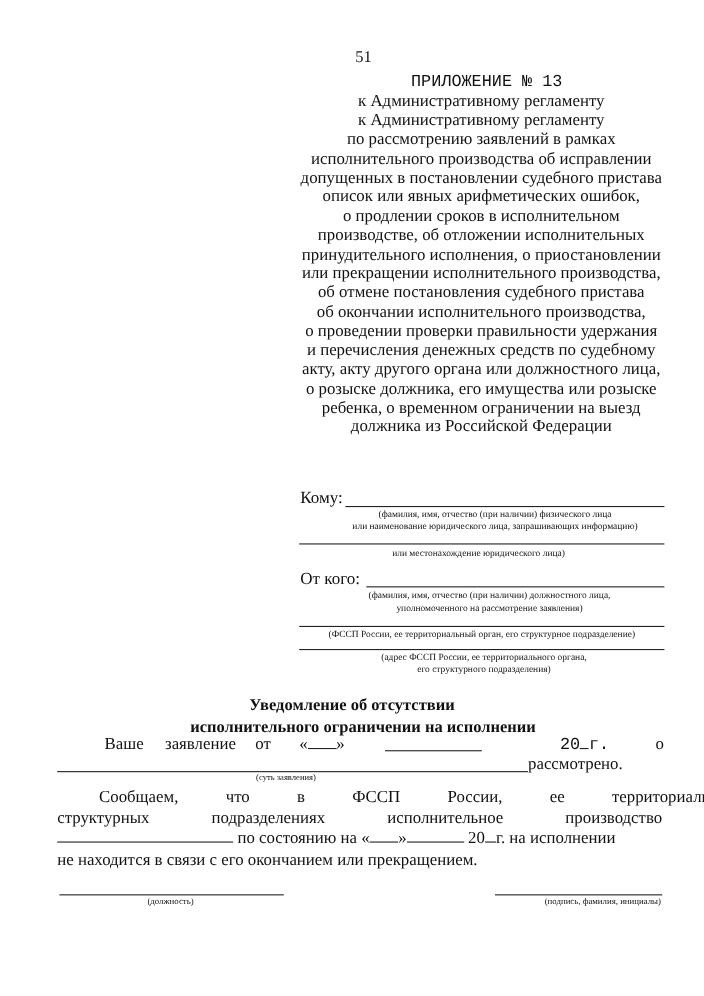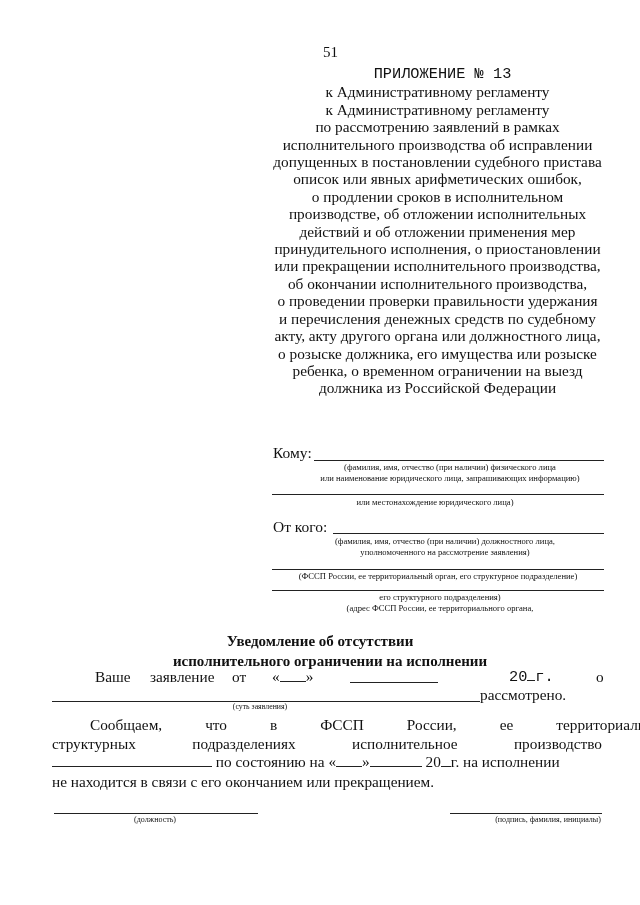--- a/index.html
+++ b/index.html
@@ -28,23 +28,23 @@
   <div style="margin-left:10px;font-family:Liberation Mono, monospace;">ПРИЛОЖЕНИЕ № 13</div>
   <div id="appendix-lines">
       <div>к Административному регламенту</div>
       <div>к Административному регламенту</div>
       <div>по рассмотрению заявлений в рамках</div>
       <div>исполнительного производства об исправлении</div>
       <div>допущенных в постановлении судебного пристава</div>
       <div>описок или явных арифметических ошибок,</div>
       <div>о продлении сроков в исполнительном</div>
       <div>производстве, об отложении исполнительных</div>
-      <div>действий и об отложении применения мер</div>
       <div>принудительного исполнения, о приостановлении</div>
       <div>или прекращении исполнительного производства,</div>
+      <div>об отмене постановления судебного пристава</div>
       <div>об окончании исполнительного производства,</div>
       <div>о проведении проверки правильности удержания</div>
       <div>и перечисления денежных средств по судебному</div>
       <div>акту, акту другого органа или должностного лица,</div>
       <div>о розыске должника, его имущества или розыске</div>
       <div>ребенка, о временном ограничении на выезд</div>
       <div>должника из Российской Федерации</div>
     </div>
 </div>
 
@@ -62,22 +62,22 @@
 <div class="label" style="left:273px; top:518px;">От кого:</div>
 <div class="line" style="left:333px; width:271px; top:533px;"></div>
 <div class="small" style="left:290px; width:310px; top:536px;">
   <div>(фамилия, имя, отчество (при наличии) должностного лица,</div>
   <div>уполномоченного на рассмотрение заявления)</div>
 </div>
 <div class="line" style="left:272px; width:332px; top:569px;"></div>
 <div class="small" style="left:268px; width:340px; top:571px;">(ФССП России, ее территориальный орган, его структурное подразделение)</div>
 <div class="line" style="left:272px; width:332px; top:590px;"></div>
 <div class="small" style="left:280px; width:320px; top:592px;">
+  <div>(адрес ФССП России, ее территориального органа,</div>
   <div>его структурного подразделения)</div>
-  <div>(адрес ФССП России, ее территориального органа,</div>
 </div>
 
 <div class="notice-title" style="top:631px;">
   <div>Уведомление об отсутствии</div>
   <div style="margin-left:20px;">исполнительного ограничении на исполнении</div>
 </div>
 
 <div class="abs" style="left:95px; top:668px; font-size:15.3px;">Ваше</div>
 <div class="abs" style="left:150px; top:668px; font-size:15.3px;">заявление</div>
 <div class="abs" style="left:232px; top:668px; font-size:15.3px;">от</div>

